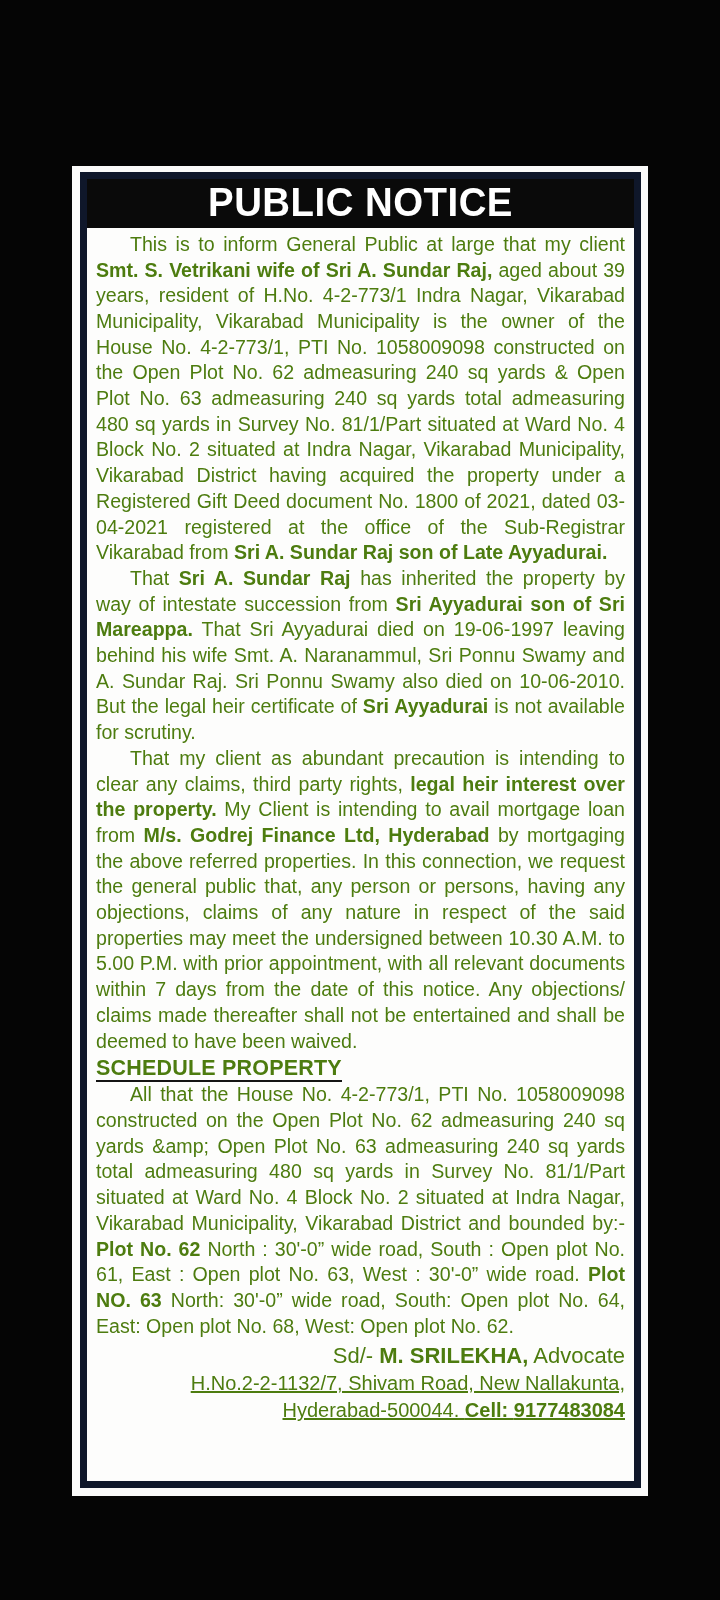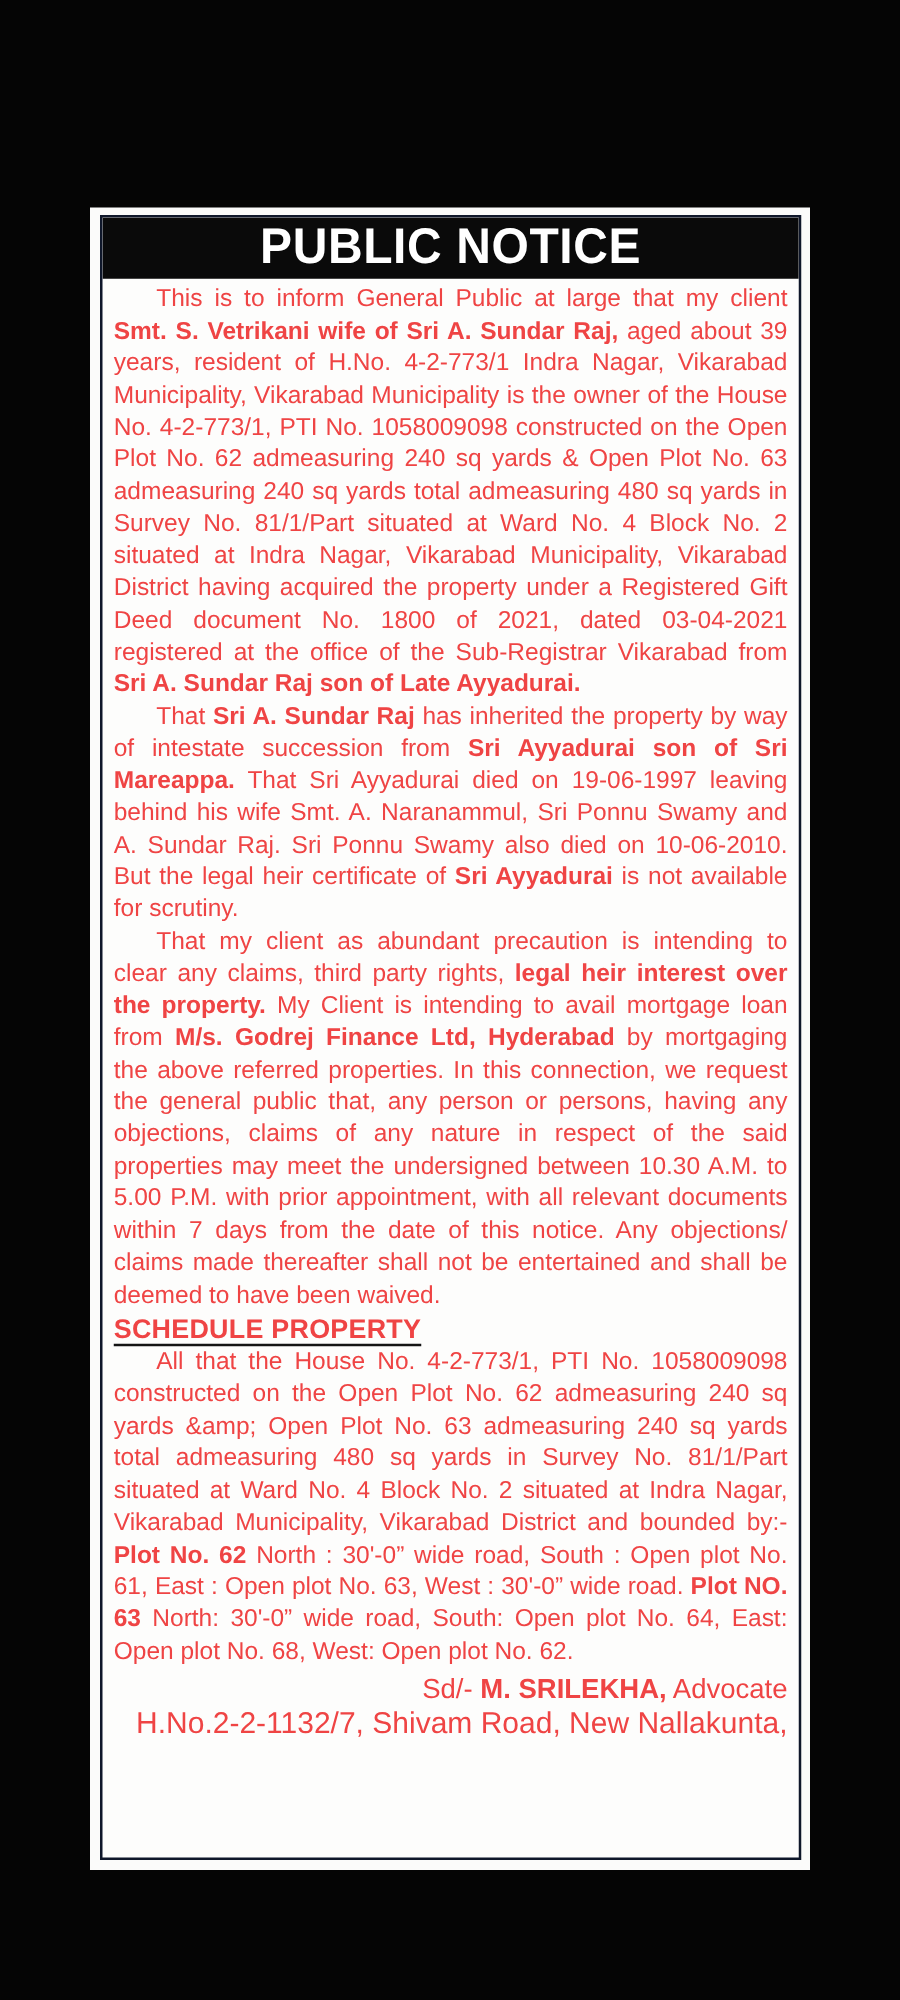--- a/index.html
+++ b/index.html
@@ -33,21 +33,21 @@
     background: #fbfbfa;
     box-sizing: border-box;
     padding: 6px 7px 8px 8px;
   }
 
   
   .ad-box {
     width: 100%;
     height: 100%;
     box-sizing: border-box;
-    border: 2px solid #0f172a;
+    border: 7px solid #0f172a;
     background: #fdfdfc;
     display: flex;
     flex-direction: column;
     overflow: hidden;
   }
 
   
   .masthead {
     background: #0a0a0a;
     color: #ffffff;
@@ -63,21 +63,21 @@
     font-family: "Liberation Sans", sans-serif;
     transform: scaleX(0.96);
     transform-origin: center;
     display: block;
   }
 
   .ad-body {
     flex: 1 1 auto;
     padding: 4px 9px 4px 9px;
     box-sizing: border-box;
-    color: #ef4444;
+    color: #4d7c0f;
     font-size: 19.6px;
     line-height: 25.7px;
     text-align: justify;
     text-justify: inter-word;
     font-family: "Liberation Sans", sans-serif;
     overflow: hidden;
   }
 
   .para {
     margin: 0;
@@ -105,21 +105,21 @@
   .sign-block {
     text-align: center;
     margin-top: 2px;
   }
   .sign-line {
     margin: 0;
     text-align: right;
     line-height: 27px;
   }
   .sign-line.name { font-size: 22px; line-height: 29px; }
-  .sign-line.addr { font-size: 24px; }
+  .sign-line.addr { font-size: 20px; text-decoration: underline; }
 </style>
 </head>
 <body>
 
 <div class="backdrop"></div>
 
 <div class="paper">
   <div class="ad-box">
 
     <div class="masthead">
@@ -134,17 +134,18 @@
 
       <p class="para"><span>That my client as abundant precaution is intending to clear any claims, third party rights, </span><b>legal heir interest over the property.</b><span> My Client is intending to avail mortgage loan from </span><b>M/s. Godrej Finance Ltd, Hyderabad</b><span> by mortgaging the above referred properties. In this connection, we request the general public that, any person or persons, having any objections, claims of any nature in respect of the said properties may meet the undersigned between 10.30 A.M. to 5.00 P.M. with prior appointment, with all relevant documents within 7 days from the date of this notice. Any objections/ claims made thereafter shall not be entertained and shall be deemed to have been waived.</span></p>
 
       <div class="section-head"><span>SCHEDULE PROPERTY</span></div>
 
       <p class="para"><span>All that the House No. 4-2-773/1, PTI No. 1058009098 constructed on the Open Plot No. 62 admeasuring 240 sq yards &amp;amp; Open Plot No. 63 admeasuring 240 sq yards total admeasuring 480 sq yards in Survey No. 81/1/Part situated at Ward No. 4 Block No. 2 situated at Indra Nagar, Vikarabad Municipality, Vikarabad District and bounded by:- </span><b>Plot No. 62</b><span> North : 30'-0” wide road, South : Open plot No. 61, East : Open plot No. 63, West : 30'-0” wide road. </span><b>Plot NO. 63</b><span> North: 30'-0” wide road, South: Open plot No. 64, East: Open plot No. 68, West: Open plot No. 62.</span></p>
 
       <div class="sign-block">
         <p class="sign-line name"><span>Sd/- </span><b>M. SRILEKHA,</b><span> Advocate</span></p>
         <p class="sign-line addr">H.No.2-2-1132/7, Shivam Road, New Nallakunta,</p>
+        <p class="sign-line addr"><span>Hyderabad-500044. </span><b>Cell: </b><b>9177483084</b></p>
       </div>
 
     </div>
   </div>
 </div>
 
 </body></html>

